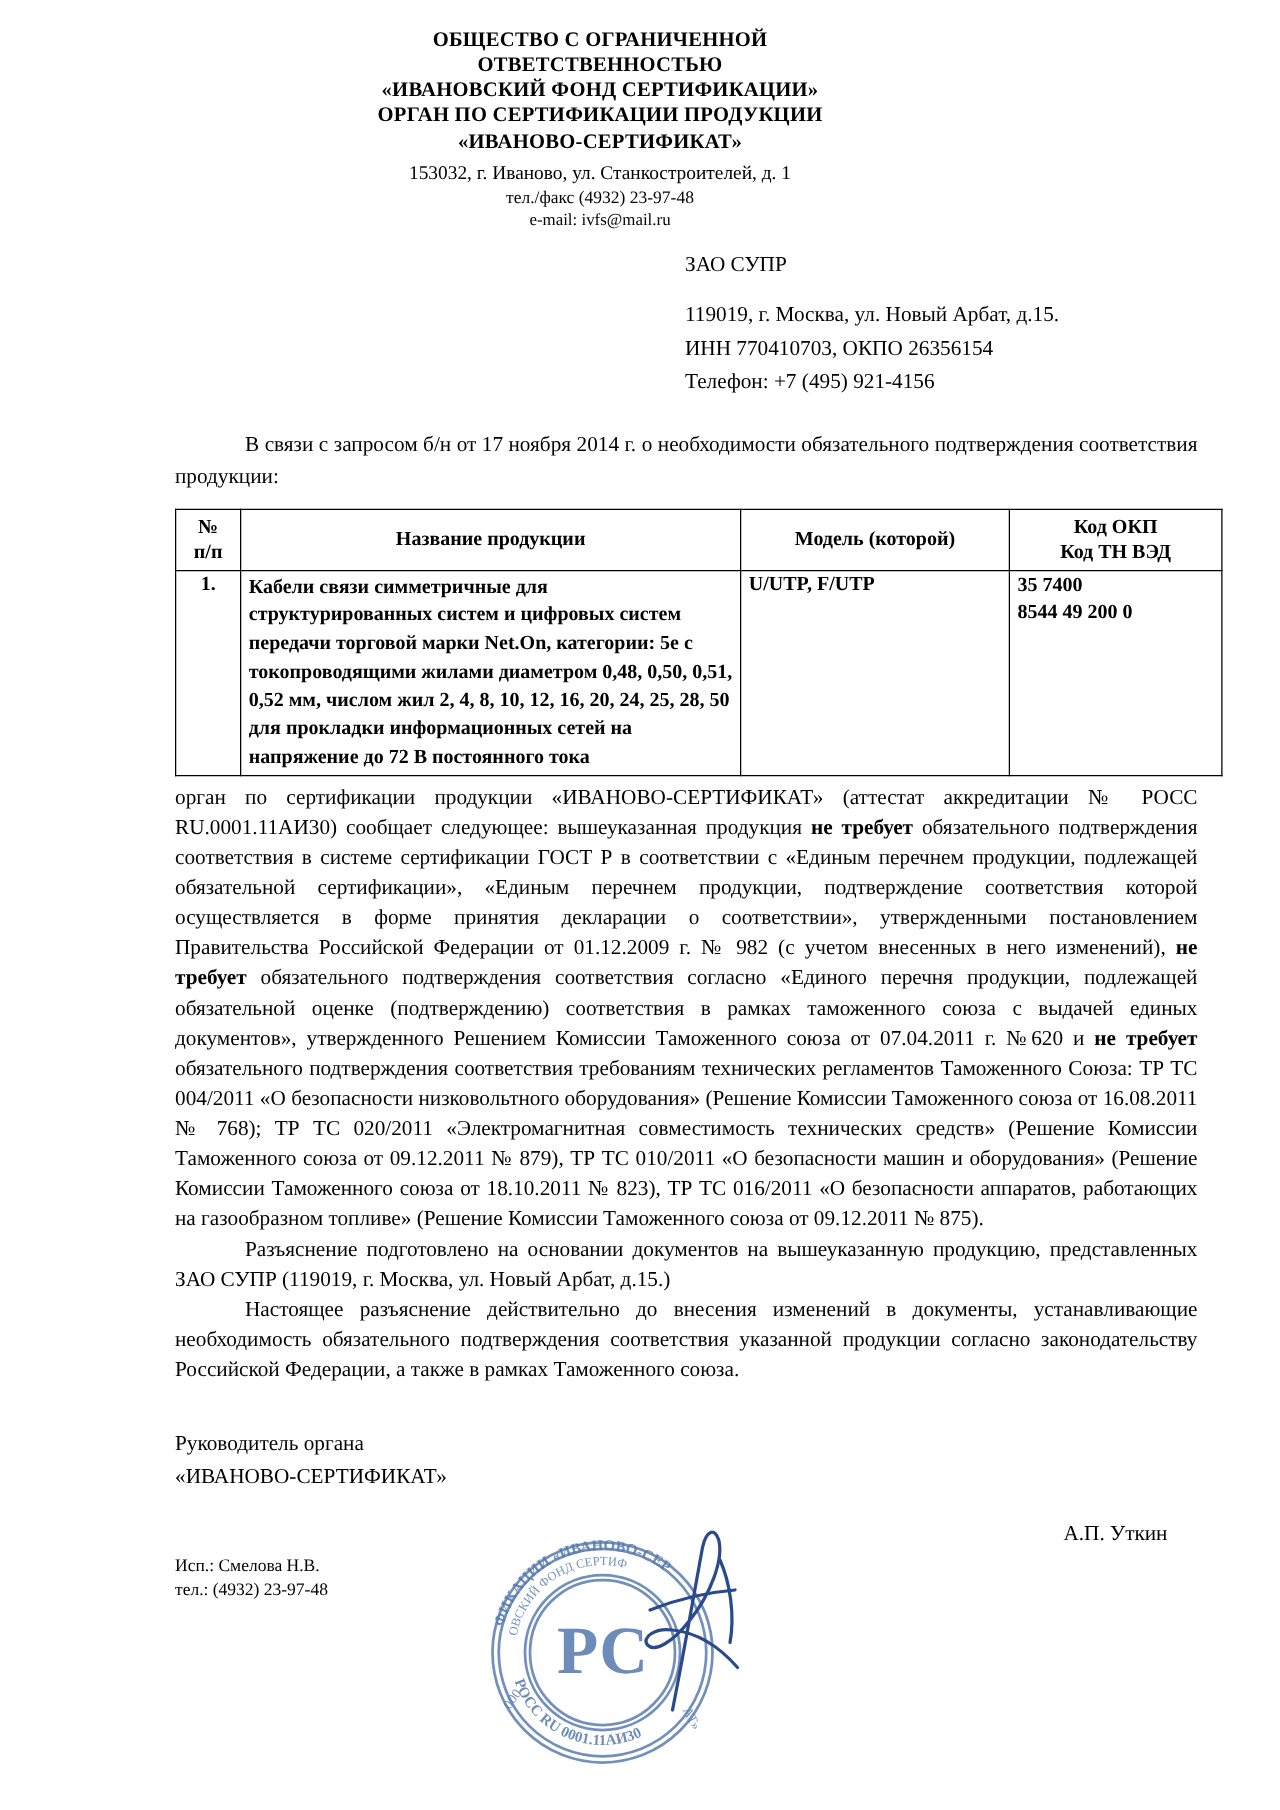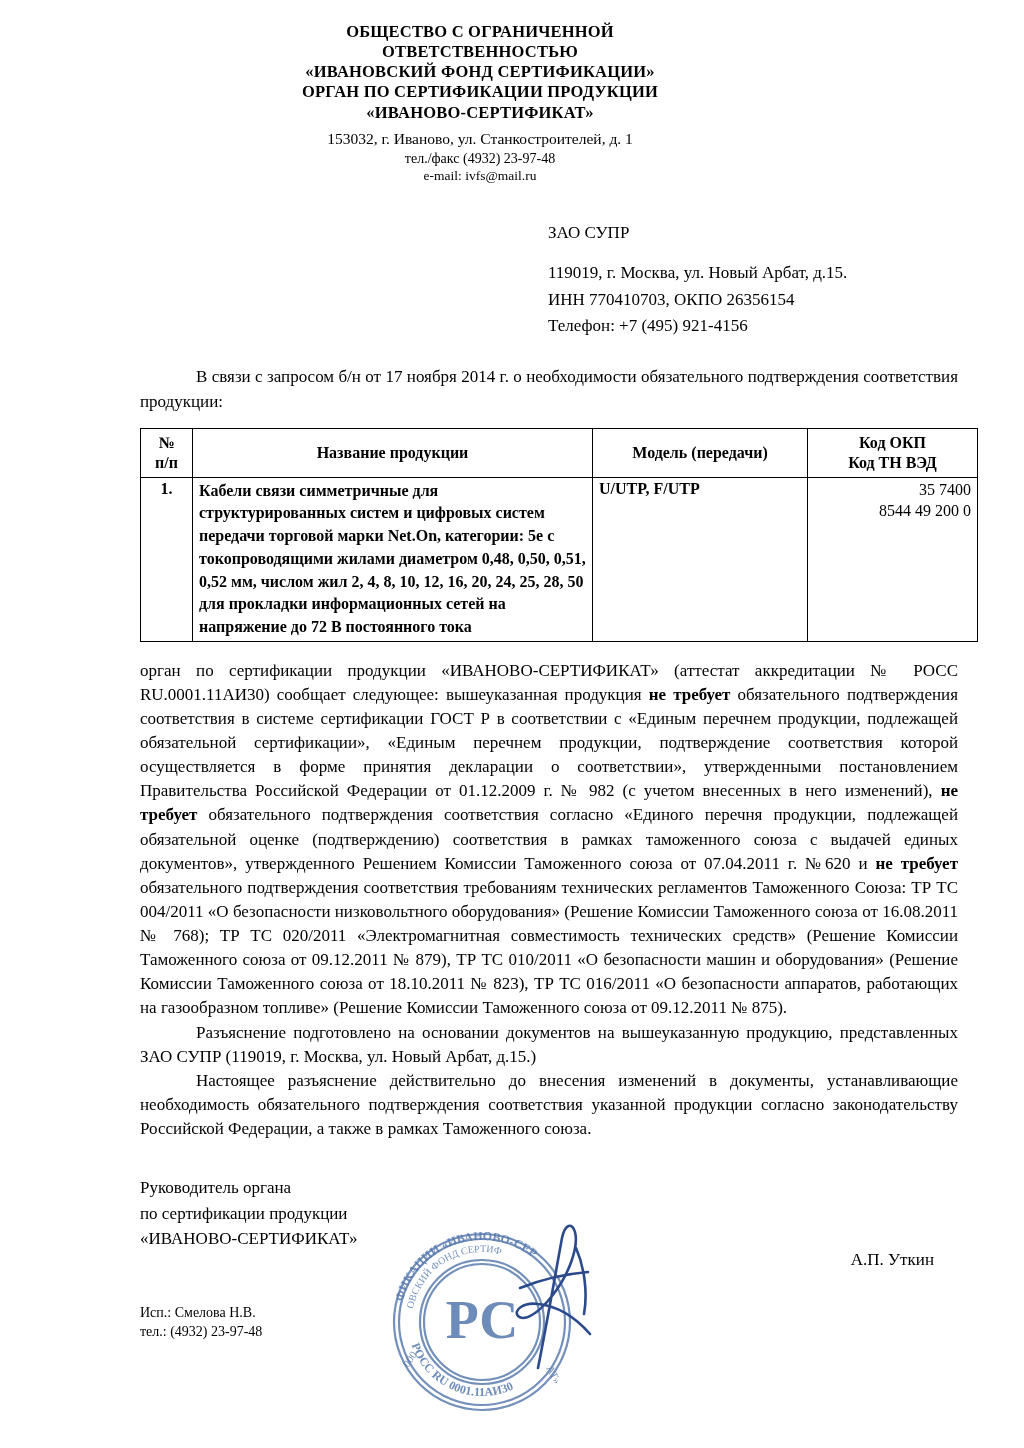--- a/index.html
+++ b/index.html
@@ -43,21 +43,21 @@
     font-size: 14px;
     margin-top: 1px;
   }
   .letterhead .lh-email {
     font-size: 13.5px;
     margin-top: 1px;
   }
 
   
   .addressee {
-    margin-top: 36px;
+    margin-top: 15px;
     margin-left: 408px;
     font-size: 17px;
     line-height: 1.55;
   }
   .addressee .addr-title {
     margin-bottom: 14px;
   }
 
   
   .ref-line {
@@ -113,35 +113,34 @@
     padding-top: 5px;
   }
   td.cell-model {
     text-align: left;
     vertical-align: bottom;
     font-weight: bold;
     padding-bottom: 4px;
   }
   td.cell-code {
     vertical-align: bottom;
-    font-weight: normal;
+    font-weight: bold;
     line-height: 1.3;
     padding-bottom: 4px;
     padding-left: 10px;
-    text-align: right;
   }
 
   
   .body-text {
     font-size: 17px;
     line-height: 1.42;
     text-align: justify;
     padding-right: 6px;
   }
-  .body-text.p1 { margin-top: 17px; }
+  .body-text.p1 { margin-top: 5px; }
   .body-text.indent { text-indent: 56px; margin-top: 0; }
   .bold { font-weight: bold; }
 
   
   .sig-block {
     margin-top: 34px;
     position: relative;
     font-size: 17px;
     line-height: 1.5;
   }
@@ -214,21 +213,21 @@
         <col class="col-model">
         <col class="col-code">
     </colgroup>
     <thead>
       <tr>
         <th>
           <div>№</div>
           <div>п/п</div>
         </th>
         <th>Название продукции</th>
-        <th>Модель (передачи)</th>
+        <th>Модель (которой)</th>
         <th>
           <div>Код ОКП</div>
           <div>Код ТН ВЭД</div>
         </th>
       </tr>
     </thead>
     <tbody>
       <tr>
         <td class="cell-num">1.</td>
         <td class="cell-name">Кабели связи симметричные для структурированных систем и цифровых систем передачи торговой марки Net.On, категории: 5е с токопроводящими  жилами диаметром 0,48, 0,50, 0,51, 0,52 мм, числом жил 2, 4, 8, 10, 12, 16, 20, 24, 25, 28, 50 для прокладки информационных сетей на напряжение до 72 В постоянного тока</td>
@@ -242,21 +241,20 @@
   </table>
 
   <div class="body-text p1"><span>орган по сертификации продукции «ИВАНОВО-СЕРТИФИКАТ» (аттестат аккредитации № РОСС RU.0001.11АИ30) сообщает следующее: вышеуказанная продукция </span><span class="bold">не требует</span><span> обязательного подтверждения соответствия в системе сертификации ГОСТ Р в соответствии с «Единым перечнем продукции, подлежащей обязательной сертификации», «Единым перечнем продукции, подтверждение соответствия которой осуществляется в форме принятия декларации о соответствии», утвержденными постановлением Правительства Российской Федерации от 01.12.2009 г.  № 982 (с учетом внесенных в него изменений), </span><span class="bold">не требует</span><span> обязательного подтверждения соответствия согласно «Единого перечня продукции, подлежащей обязательной оценке (подтверждению) соответствия в рамках таможенного союза с выдачей единых документов», утвержденного Решением Комиссии Таможенного союза от 07.04.2011 г. №620 и </span><span class="bold">не требует</span><span> обязательного подтверждения соответствия требованиям технических регламентов Таможенного Союза: ТР ТС 004/2011 «О безопасности низковольтного оборудования»  (Решение Комиссии Таможенного союза от 16.08.2011 № 768); ТР ТС 020/2011 «Электромагнитная совместимость технических средств» (Решение Комиссии Таможенного союза от 09.12.2011 № 879), ТР ТС 010/2011 «О безопасности машин и оборудования» (Решение Комиссии Таможенного союза от 18.10.2011 № 823), ТР ТС 016/2011 «О безопасности аппаратов, работающих на газообразном топливе» (Решение Комиссии Таможенного союза от 09.12.2011 № 875).</span></div>
 
   <div class="body-text indent">Разъяснение подготовлено на основании документов на вышеуказанную продукцию, представленных ЗАО СУПР (119019, г. Москва, ул. Новый Арбат, д.15.)</div>
   <div class="body-text indent">Настоящее разъяснение действительно до внесения изменений в документы, устанавливающие необходимость обязательного подтверждения соответствия указанной продукции согласно законодательству Российской Федерации, а также в рамках Таможенного союза.</div>
 
   <div class="sig-block">
     <div class="sig-left">
       <div>Руководитель органа</div>
-      <div>по сертификации продукции</div>
       <div>«ИВАНОВО-СЕРТИФИКАТ»</div>
     </div>
     <div class="sig-name">А.П. Уткин</div>
   </div>
 
   <div class="footer">
     <div>Исп.: Смелова Н.В.</div>
     <div>тел.: (4932) 23-97-48</div>
   </div>
 

